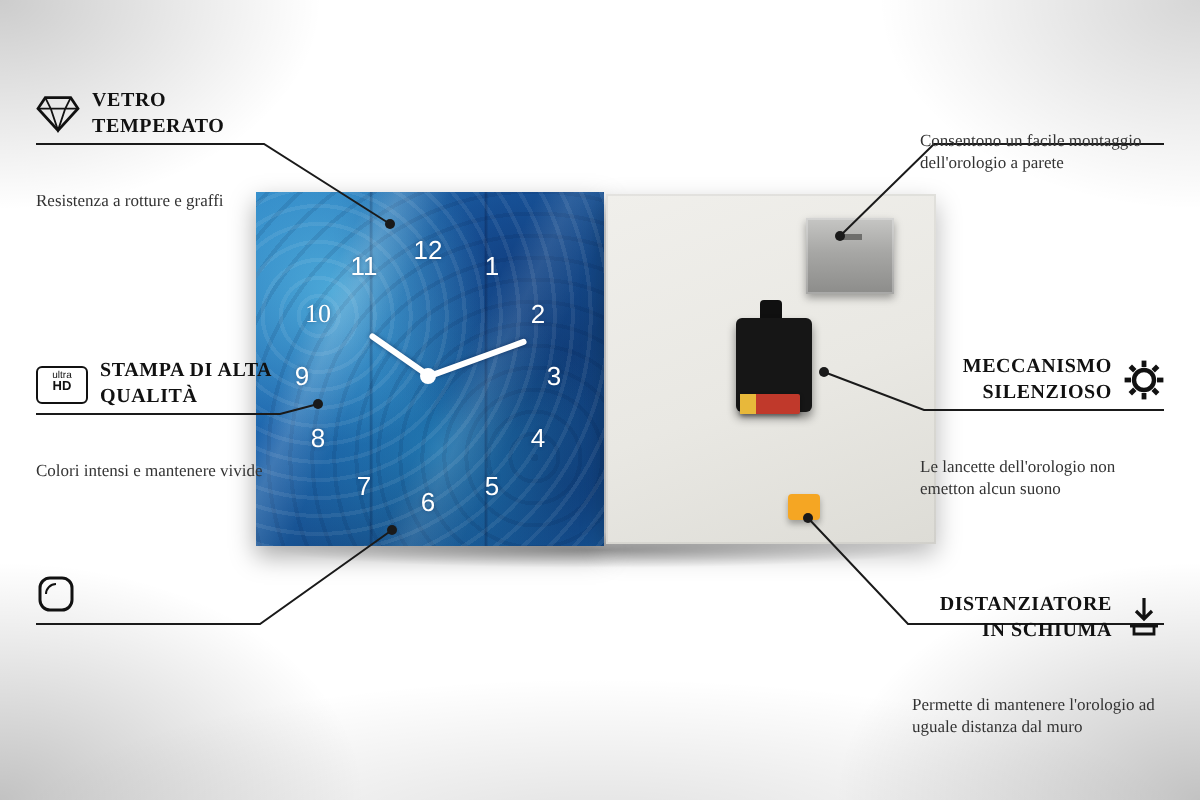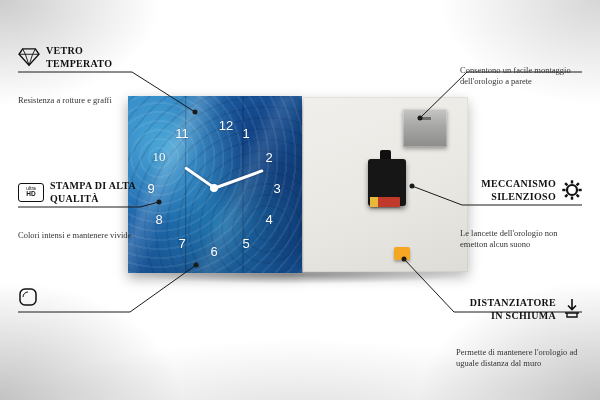--- a/index.html
+++ b/index.html
@@ -34,21 +34,21 @@
     background:linear-gradient(90deg, transparent 32.5%, rgba(0,0,30,.25) 33%, transparent 33.8%,
                                transparent 65.5%, rgba(0,0,30,.25) 66%, transparent 66.8%);
   }
   .clock-front::after{ 
     content:"";position:absolute;inset:0;
     background:linear-gradient(115deg, transparent 22%, rgba(255,255,255,.16) 28%, transparent 38%,
                                transparent 55%, rgba(255,255,255,.10) 62%, transparent 72%);
   }
   .clock-num{position:absolute;color:#fff;font-family:"Liberation Sans",sans-serif;
     font-size:13px;font-weight:400;transform:translate(-50%,-50%);z-index:3;text-shadow:0 0 2px rgba(0,30,70,.4);}
-  .n12{left:86px;top:29px;margin-left:12px;}  .n1{left:118px;top:37px;}  .n2{left:141px;top:61px;}
+  .n12{left:86px;top:29px;}  .n1{left:118px;top:37px;}  .n2{left:141px;top:61px;}
   .n3{left:149px;top:92px;}  .n4{left:141px;top:123px;} .n5{left:118px;top:147px;}
   .n6{left:86px;top:155px;}  .n7{left:54px;top:147px;}  .n8{left:31px;top:123px;}
   .n9{left:23px;top:92px;}   .n10{left:31px;top:61px;font-family:Liberation Serif, serif;}  .n11{left:54px;top:37px;}
   .hand{position:absolute;background:#fff;border-radius:2px;z-index:4;box-shadow:0 0 2px rgba(0,20,60,.5);}
   .hand-hour{left:84.5px;top:56px;width:3px;height:36px;transform-origin:50% 100%;transform:rotate(-55deg);}
   .hand-minute{left:85px;top:40px;width:2.5px;height:52px;transform-origin:50% 100%;transform:rotate(70deg);}
   .hub{position:absolute;left:82px;top:88px;width:8px;height:8px;border-radius:50%;background:#fff;z-index:5;}
   .clock-back{
     position:absolute;left:303px;top:97px;width:165px;height:175px;
     background:linear-gradient(160deg,#f0efeb 0%,#e9e8e3 55%,#dddcd6 100%);

